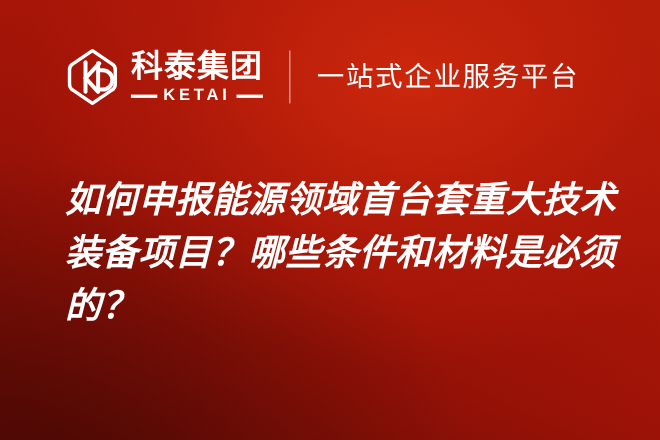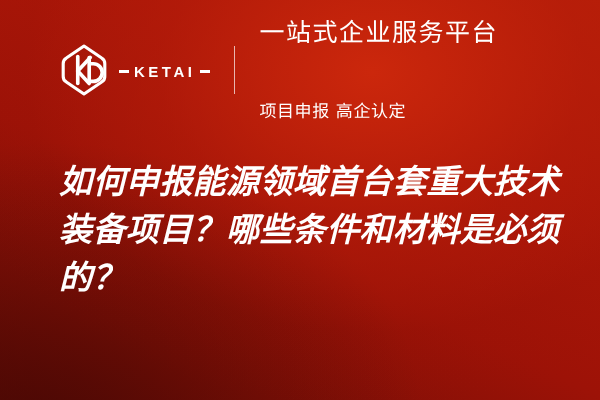--- a/index.html
+++ b/index.html
@@ -202,33 +202,33 @@
         <path d="M38 52 L60 76" fill="none" stroke="#ffffff" stroke-width="7" stroke-linecap="round"></path>
 
         <path d="M60 26 L60 72
                  A0 0 0 0 0 60 72
                  L68 72
                  A17 17 0 0 0 68 38
                  L60 38" fill="none" stroke="#ffffff" stroke-width="7" stroke-linejoin="round" stroke-linecap="round"></path>
       </svg>
 
       <div id="brand-words">
+        <div class="brand-cn">科泰集团</div>
         <div class="brand-en-row">
           <span class="brand-rule"></span>
           <span class="brand-en">KETAI</span>
           <span class="brand-rule"></span>
         </div>
       </div>
 
     </div>
 
     <div id="brand-divider"></div>
 
     <div id="tagline">
       <div id="tagline-main">一站式企业服务平台</div>
-      <div id="tagline-sub">项目申报 高企认定</div>
     </div>
 
   </div>
 
   <div id="headline">如何申报能源领域首台套重大技术装备项目？哪些条件和材料是必须的？</div>
 
 </div>
 
 </body></html>

